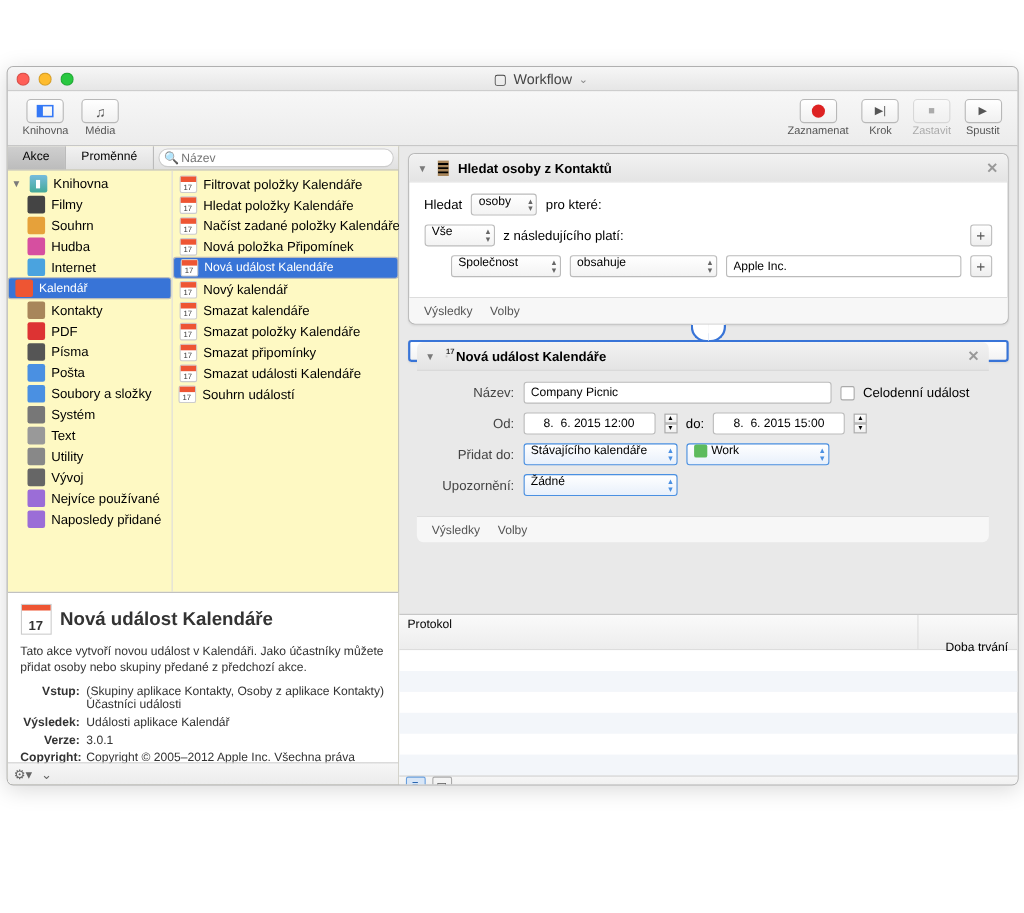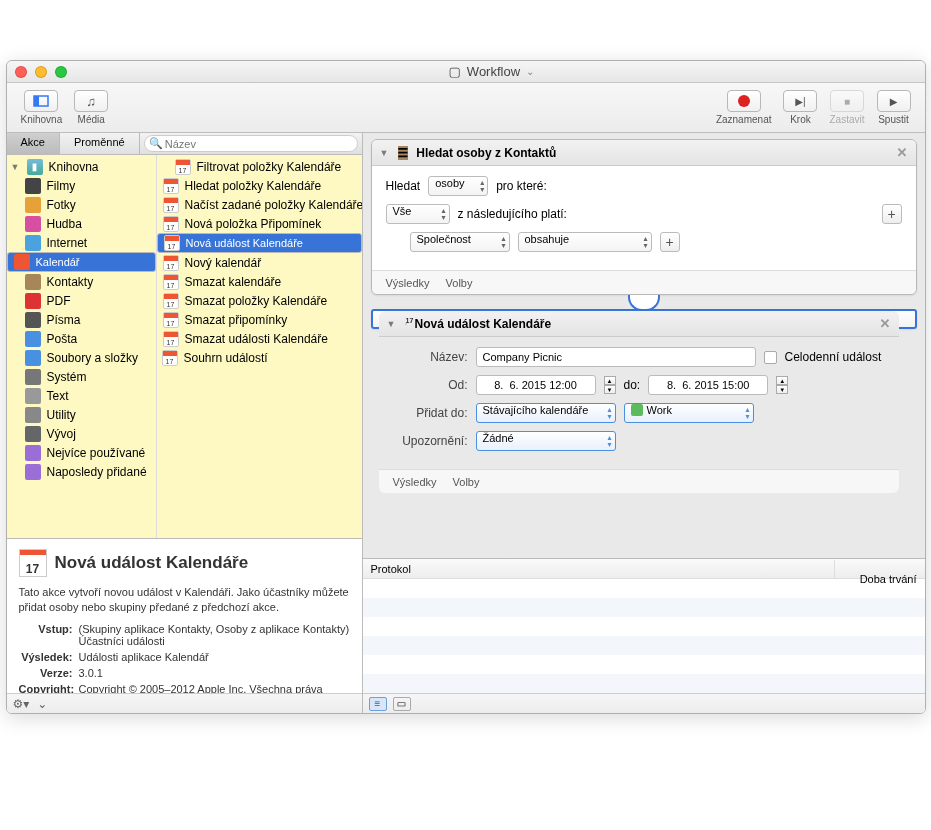--- a/index.html
+++ b/index.html
@@ -83,21 +83,21 @@
 .connector::before{left:4px;border-radius:0 0 0 14px;border-right:none;}
 .connector::after{right:4px;border-radius:0 0 14px 0;border-left:none;}
 .chk{width:13px;height:13px;border:1px solid #aaa;border-radius:2px;background:#fff;}
 .stepper{display:flex;flex-direction:column;width:12px;}
 .stepper span{height:9px;border:1px solid #aaa;font-size:7px;text-align:center;line-height:7px;background:linear-gradient(#fff,#eee);}
 .tag{display:inline-flex;align-items:center;gap:4px;}
 .tag .sq{width:12px;height:12px;background:#5dbb5d;border-radius:2px;}
 
 
 .rlog { height:155px; border-top:1px solid #bbb; background:#fff; display:flex; flex-direction:column; }
-.rloghead { height:20px; display:flex; border-bottom:1px solid #ddd; font-size:11px; background:linear-gradient(#fafafa,#ededed);align-items:center; }
+.rloghead { height:32px; display:flex; border-bottom:1px solid #ddd; font-size:11px; background:linear-gradient(#fafafa,#ededed); }
 .rloghead div { padding:3px 8px; }
 .rloghead .c1{flex:1;border-right:1px solid #ddd;}
 .rlogbody { flex:1; }
 .rlogbody .r { height:19px; }
 .rlogbody .r:nth-child(even){background:#f3f6fa;}
 .rfoot { height:20px; border-top:1px solid #ccc; background:linear-gradient(#f6f6f6,#ececec); display:flex; align-items:center; padding:0 6px; gap:6px; }
 .rfoot .vb{width:18px;height:14px;border:1px solid #aaa;border-radius:2px;display:flex;align-items:center;justify-content:center;font-size:10px;cursor:pointer;}
 .rfoot .vb.on{background:#d8e6f7;border-color:#6aa0de;color:#2a66b0;}
 </style>
 </head>
@@ -181,21 +181,21 @@
                 <span class="tri">▼</span>
                 <span class="ic" style="background:linear-gradient(#7bd,#4a9);">▮</span>
                 <span>Knihovna</span>
               </div>
               <div class="lrow">
                 <span class="ic" style="background:#444;"></span>
                 <span>Filmy</span>
               </div>
               <div class="lrow">
                 <span class="ic" style="background:#e6a13a;"></span>
-                <span>Fotky</span>
+                <span>Souhrn</span>
               </div>
               <div class="lrow">
                 <span class="ic" style="background:#d64fa0;"></span>
                 <span>Hudba</span>
               </div>
               <div class="lrow">
                 <span class="ic" style="background:#4aa3df;"></span>
                 <span>Internet</span>
               </div>
               <div class="lrow sel">
@@ -241,21 +241,21 @@
               <div class="lrow">
                 <span class="ic" style="background:#9b6dd7;"></span>
                 <span>Nejvíce používané</span>
               </div>
               <div class="lrow">
                 <span class="ic" style="background:#9b6dd7;"></span>
                 <span>Naposledy přidané</span>
               </div>
             </div>
         <div class="lcol2" id="act-col">
-              <div class="lrow" style="padding-left: 18px;">
+              <div class="lrow" style="padding-left: 6px;">
                 <span class="ic calic"></span>
                 <span>Filtrovat položky Kalendáře</span>
               </div>
               <div class="lrow" style="padding-left: 6px;">
                 <span class="ic calic"></span>
                 <span>Hledat položky Kalendáře</span>
               </div>
               <div class="lrow" style="padding-left: 6px;">
                 <span class="ic calic"></span>
                 <span>Načíst zadané položky Kalendáře</span>
@@ -341,20 +341,21 @@
             </div>
             <div class="frow">
               <div class="sel" style="width:64px;"><span>Vše</span><span class="sarr">▴<br>▾</span></div>
               <span>z následujícího platí:</span>
               <div style="flex:1"></div>
               <div class="plusbtn">+</div>
             </div>
             <div class="frow" style="padding-left:24px;">
               <div class="sel" style="width:100px;"><span>Společnost</span><span class="sarr">▴<br>▾</span></div>
               <div class="sel" style="width:134px;"><span>obsahuje</span><span class="sarr">▴<br>▾</span></div>
+              <input class="inp" style="flex: 1 1 0%;" value="Apple Inc.">
               <div class="plusbtn">+</div>
             </div>
           </div>
           <div class="afoot">
             <span>Výsledky</span>
             <span>Volby</span>
           </div>
         </div>
         <div class="connector"></div>
 

